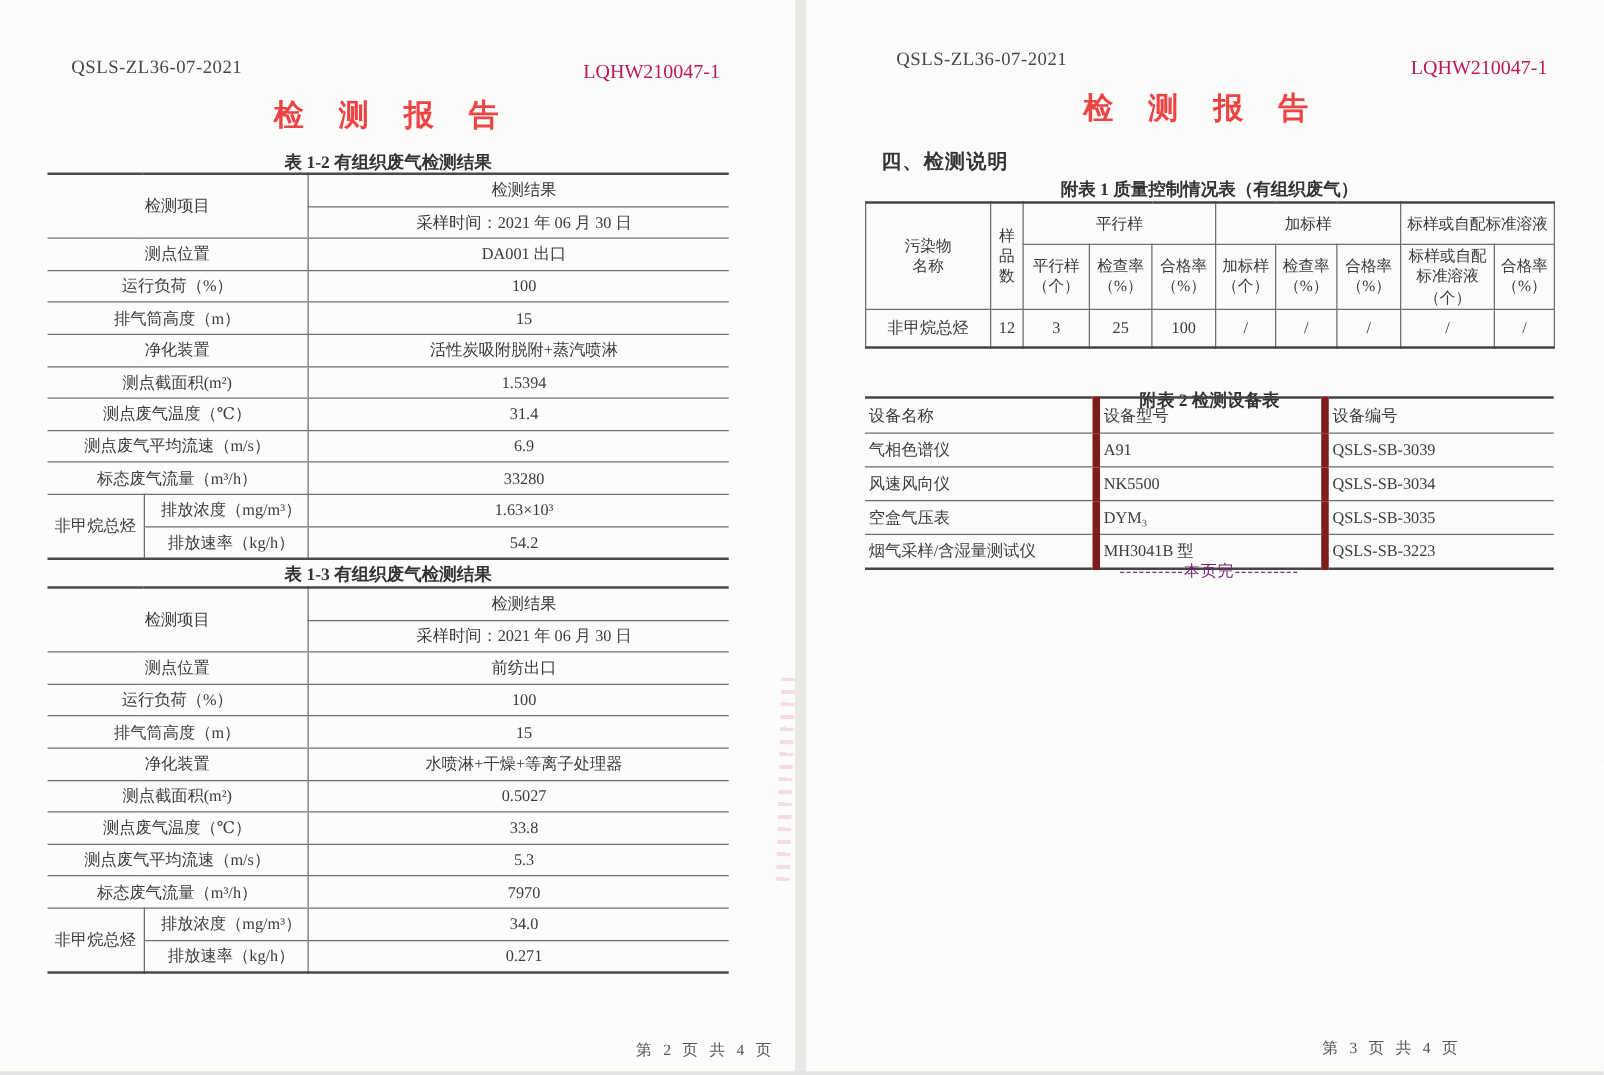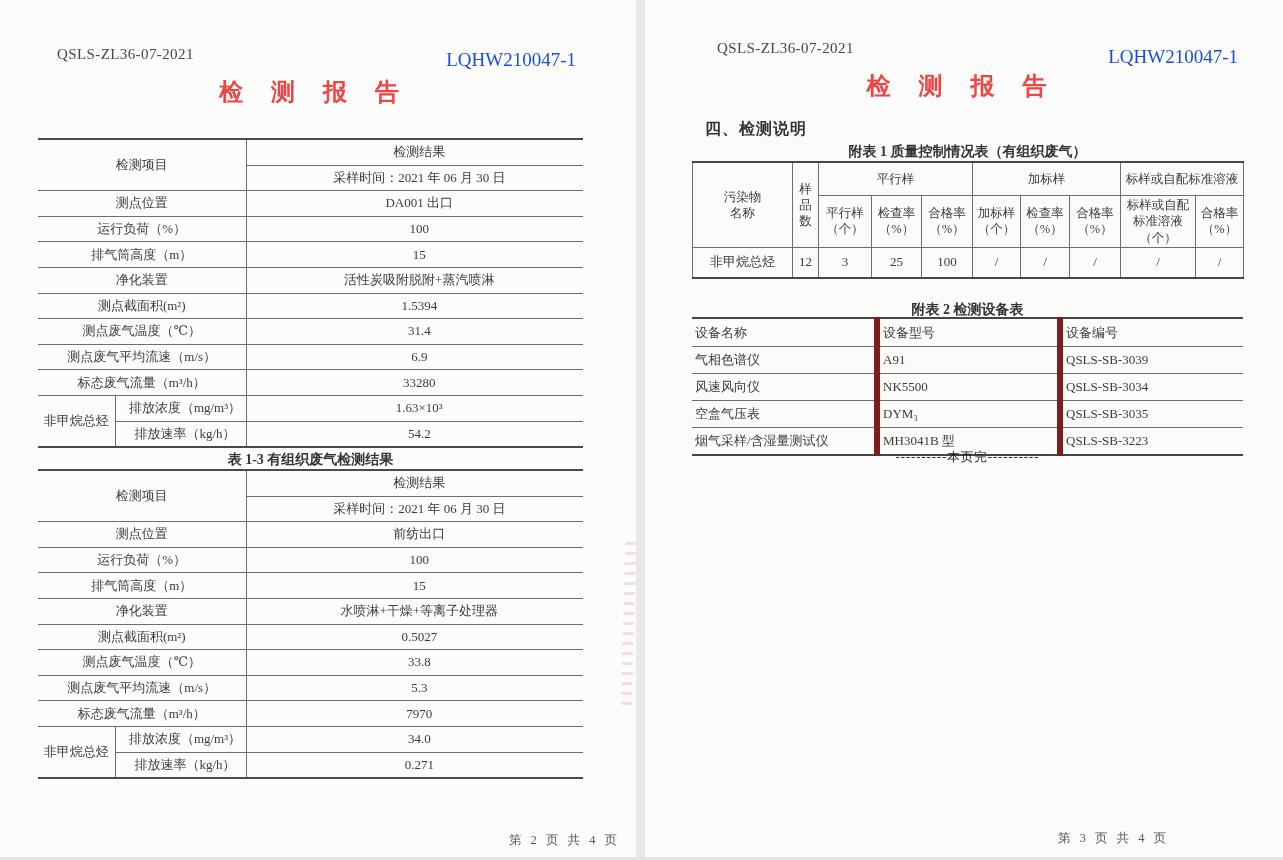--- a/index.html
+++ b/index.html
@@ -10,26 +10,26 @@
   }
   .canvas{position:relative;width:1283px;height:860px;background:#f3f3f1;overflow:hidden;}
   .page{position:absolute;top:0;height:860px;background:#fcfcfb;color:#3b3b3d;}
   .page-left{left:0;width:636px;}
   .page-right{left:645px;width:638px;background:#fbfbf9;}
   .gutter{position:absolute;left:636px;top:0;width:9px;height:860px;background:#e9e9e6;}
   .bottom-band{position:absolute;left:0;bottom:0;width:1283px;height:3px;background:#e3e3e0;}
 
   .abs{position:absolute;}
   .doc-num{font-size:15px;letter-spacing:.4px;color:#47474a;}
-  .report-num{font-size:19px;color:#1d4ed8;}
+  .report-num{font-size:16px;color:#be185d;}
   .title{font-size:24px;font-weight:600;letter-spacing:2px;text-align:center;color:#ef4444;}
   .caption{font-size:14px;font-weight:700;text-align:center;color:#333335;}
   .section-heading{font-size:16px;font-weight:700;color:#333335;letter-spacing:1px;}
   .footer{font-size:12.5px;letter-spacing:3px;text-align:right;color:#55555a;}
-  .page-end{font-size:12.5px;text-align:center;color:#0f172a;letter-spacing:1px;}
+  .page-end{font-size:12.5px;text-align:center;color:#701a75;letter-spacing:1px;}
 
   
   table{border-collapse:collapse;table-layout:fixed;}
   .ltable{position:absolute;left:38px;width:545px;
     border-top:2.5px solid #4a4a4c;border-bottom:2.5px solid #4a4a4c;}
   .ltable td{height:24.6px;font-size:13px;text-align:center;vertical-align:middle;
     padding:0 2px;color:#3b3b3d;border-bottom:1px solid #6e6e70;}
   .ltable tr:last-child td{border-bottom:none;margin-top:48px;}
   .ltable td.v{border-left:1px solid #6e6e70;padding-left:11px;}
 
@@ -60,20 +60,21 @@
 </head>
 <body>
 
 <div class="canvas">
 
   <div class="page page-left">
     <div class="abs doc-num" style="left:57px;top:46px;">QSLS-ZL36-07-2021</div>
     <div class="abs report-num" style="right:60px;top:49px;">LQHW210047-1</div>
     <div class="abs title" style="left:0;width:620px;top:76px;">检　测　报　告</div>
 
+    <div class="abs caption" style="left:38px;width:545px;top:121px;">表 1-2  有组织废气检测结果</div>
 
     <table class="ltable" style="top:138px;">
       <colgroup>
           <col style="width:77px">
           <col style="width:131px">
           <col>
         </colgroup>
       <tbody>
           <tr>
         <td colspan="2" rowspan="2">检测项目</td>
@@ -252,21 +253,21 @@
         <td>100</td>
         <td>/</td>
         <td>/</td>
         <td>/</td>
         <td>/</td>
         <td>/</td>
       </tr>
     </tbody>
       </table>
 
-    <div class="abs caption" style="left:47px;width:551px;top:301px;">附表 2 检测设备表</div>
+    <div class="abs caption" style="left:47px;width:551px;top:312px;">附表 2 检测设备表</div>
 
     <table class="equip">
       <colgroup>
           <col style="width:185px">
           <col style="width:183px">
           <col style="width:183px">
         </colgroup>
       <tbody>
           <tr class="hdr">
         <td>设备名称</td>

